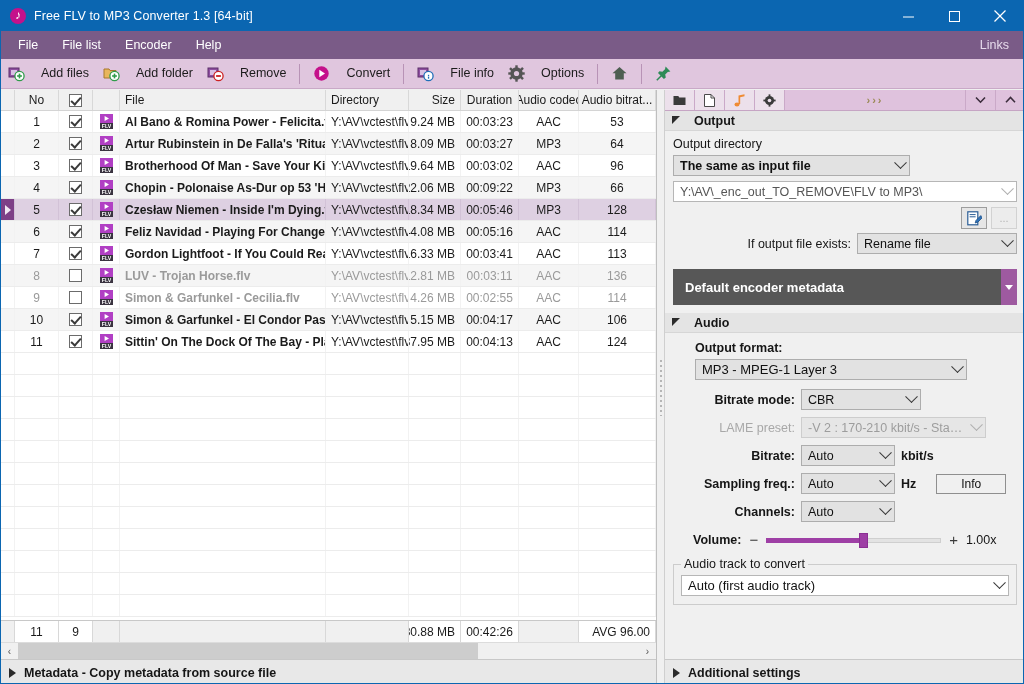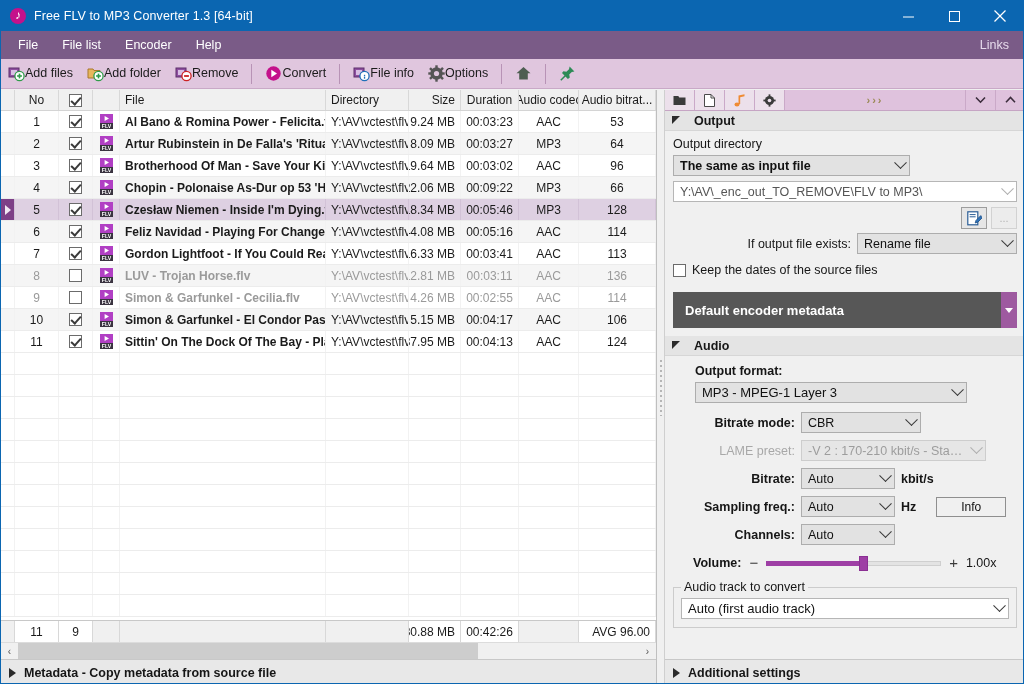--- a/index.html
+++ b/index.html
@@ -80,21 +80,21 @@
     background: #e0c6de;
     display: flex;
     align-items: center;
     border-bottom: 1px solid #c9a9c7;
     user-select: none;
   }
   .tbtn {
     display: flex; align-items: center;
     height: 26px;
     padding: 16px 7px;
-    gap: 0;
+    gap: 16px;
     color: #1b1b1b;
     font-size: 12.5px;
     white-space: nowrap;
   }
   .tbtn .lbl { line-height: 1; }
   .tbsep {
     width: 1px; height: 20px;
     background: #b893b6;
     margin: 0 6px;
     flex: 0 0 auto;
@@ -1102,24 +1102,20 @@
         </div>
         <div style="display:flex;align-items:center;justify-content:flex-end;gap:6px;margin-top:4px;">
           <span class="flbl">If output file exists:</span>
           <div class="combo" style="width:160px;">
             <span class="cv">Rename file</span>
             <span class="carrow">
                 <span class="chev-dn"></span>
               </span>
           </div>
         </div>
-        <div class="ckline">
-          <span class="ckbox"></span>
-          <span class="flbl">Keep the dates of the source files</span>
-        </div>
       </div>
 
       <div id="profilebar">
         <div class="pname">Default encoder metadata</div>
         <div class="pbtn">
             <span class="tri"></span>
           </div>
       </div>
 
       <div class="sechead" style="margin-top:8px;">

